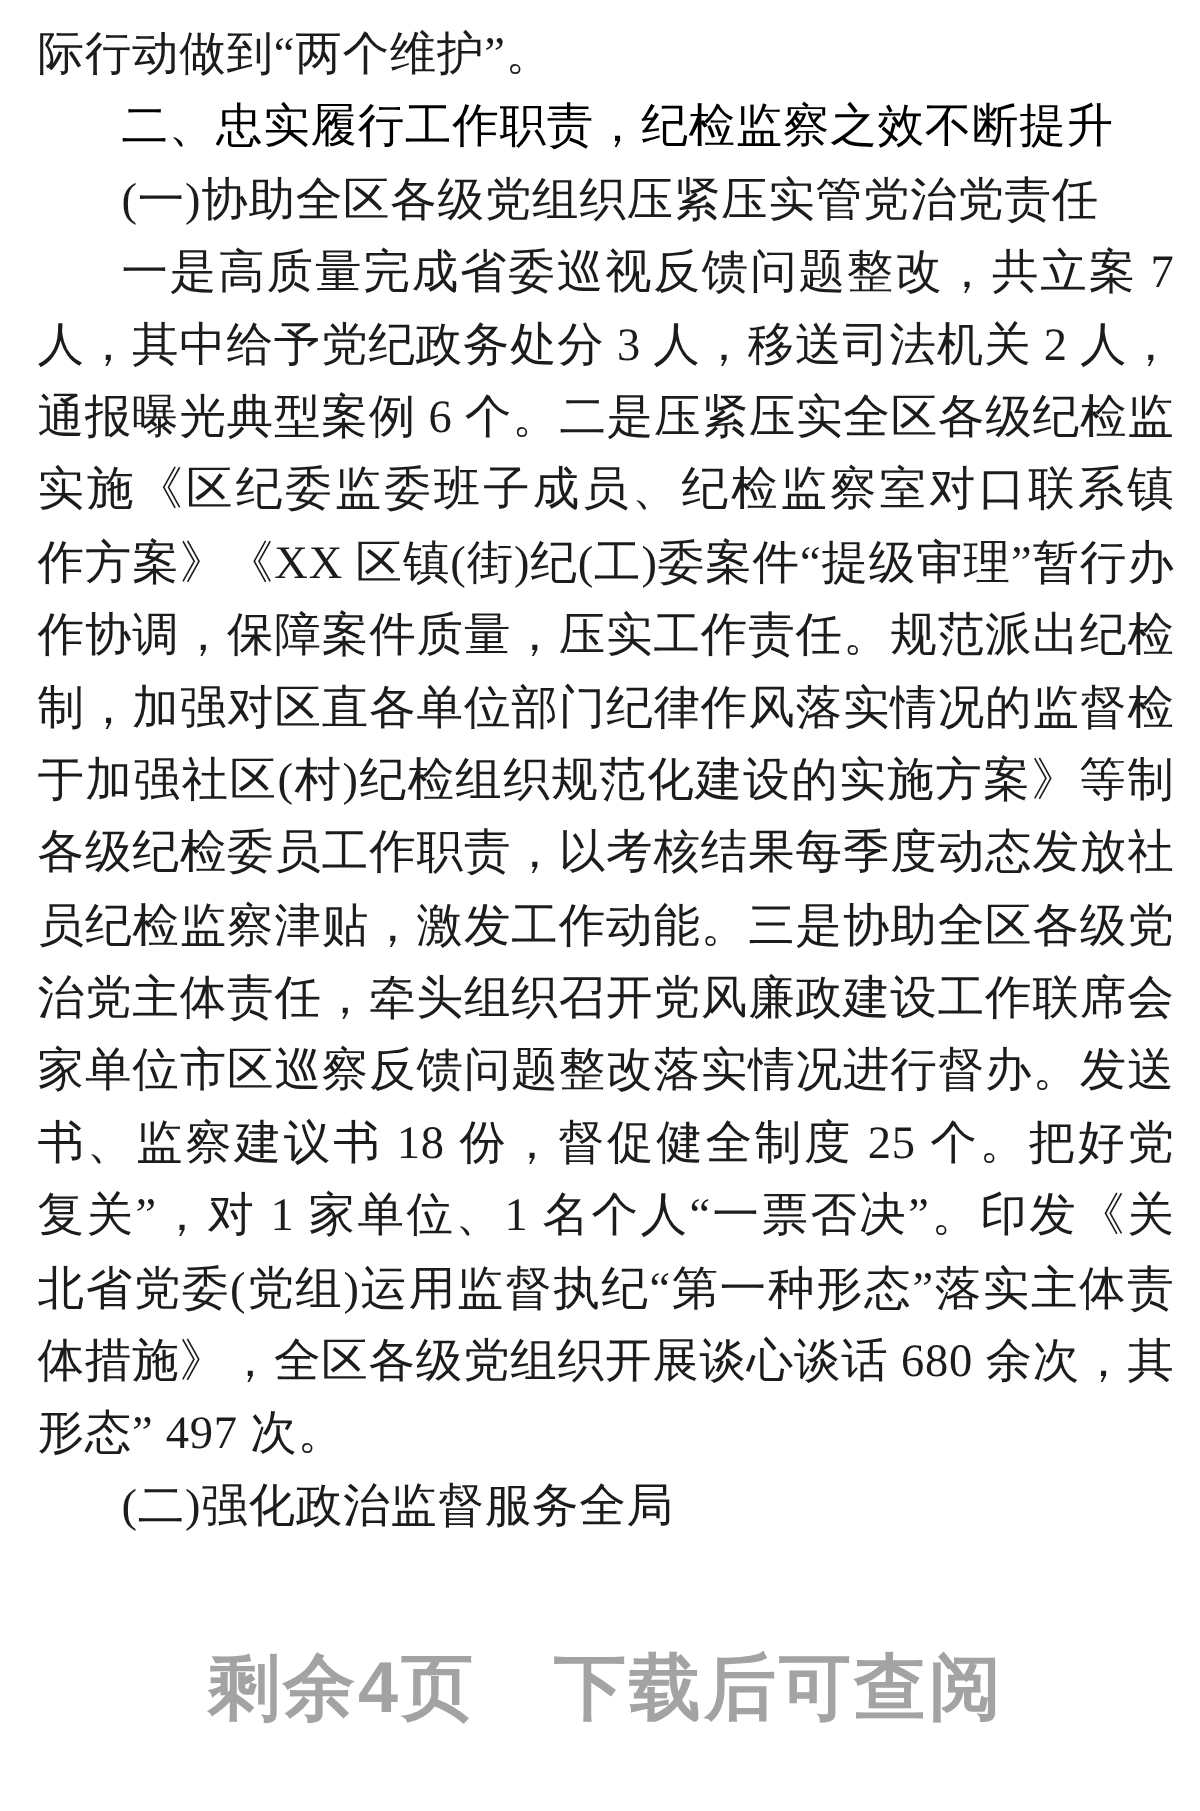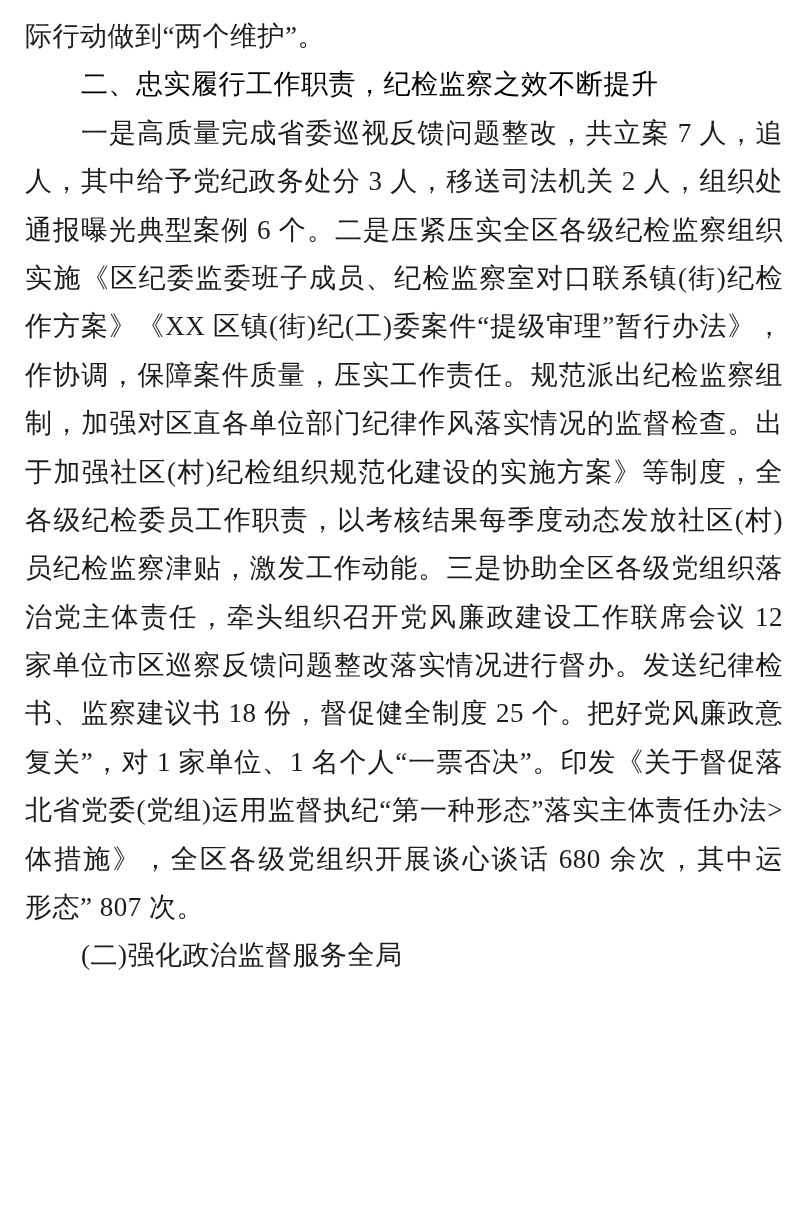--- a/index.html
+++ b/index.html
@@ -16,21 +16,21 @@
     padding: 12px 17px 0 25px;
     font-family: "Liberation Serif", serif;
     overflow: hidden;
   }
   .doc-body {
     width: 100%;
   }
   .line {
     height: 48.4px;
     line-height: 48.4px;
-    font-size: 27px;
+    font-size: 31px;
     letter-spacing: 0.5px;
     white-space: normal;
     overflow: hidden;
     text-align: left;
   }
   .line.justify {
     text-align: justify;
     text-align-last: justify;
   }
   .line.indent {
@@ -49,32 +49,37 @@
     font-family: "Liberation Sans", sans-serif;
   }
 </style>
 </head>
 <body>
 
 <div class="page">
   <div class="doc-body">
       <div class="line" style="color: rgb(28, 28, 28);">际行动做到“两个维护”。</div>
       <div class="line indent" style="color: #000000;">二、忠实履行工作职责，纪检监察之效不断提升</div>
+      <div class="line indent" style="color: rgb(28, 28, 28);">(一)协助全区各级党组织压紧压实管党治党责任</div>
       <div class="line justify indent" style="color: rgb(28, 28, 28);">一是高质量完成省委巡视反馈问题整改，共立案 7 人，追责问责 7</div>
       <div class="line justify" style="color: rgb(28, 28, 28);">人，其中给予党纪政务处分 3 人，移送司法机关 2 人，组织处理 2 人，</div>
       <div class="line justify" style="color: rgb(28, 28, 28);">通报曝光典型案例 6 个。二是压紧压实全区各级纪检监察组织责任，</div>
       <div class="line justify" style="color: rgb(28, 28, 28);">实施《区纪委监委班子成员、纪检监察室对口联系镇(街)纪检监察工</div>
       <div class="line justify" style="color: rgb(28, 28, 28);">作方案》《XX 区镇(街)纪(工)委案件“提级审理”暂行办法》，加强工</div>
       <div class="line justify" style="color: rgb(28, 28, 28);">作协调，保障案件质量，压实工作责任。规范派出纪检监察组运行机</div>
       <div class="line justify" style="color: rgb(28, 28, 28);">制，加强对区直各单位部门纪律作风落实情况的监督检查。出台《关</div>
       <div class="line justify" style="color: rgb(28, 28, 28);">于加强社区(村)纪检组织规范化建设的实施方案》等制度，全面规范</div>
       <div class="line justify" style="color: rgb(28, 28, 28);">各级纪检委员工作职责，以考核结果每季度动态发放社区(村)纪检委</div>
       <div class="line justify" style="color: rgb(28, 28, 28);">员纪检监察津贴，激发工作动能。三是协助全区各级党组织落实管党</div>
       <div class="line justify" style="color: rgb(28, 28, 28);">治党主体责任，牵头组织召开党风廉政建设工作联席会议 12 次，对 8</div>
       <div class="line justify" style="color: rgb(28, 28, 28);">家单位市区巡察反馈问题整改落实情况进行督办。发送纪律检查建议</div>
       <div class="line justify" style="color: rgb(28, 28, 28);">书、监察建议书 18 份，督促健全制度 25 个。把好党风廉政意见“回</div>
       <div class="line justify" style="color: rgb(28, 28, 28);">复关”，对 1 家单位、1 名个人“一票否决”。印发《关于督促落实&lt;湖</div>
       <div class="line justify" style="color: rgb(28, 28, 28);">北省党委(党组)运用监督执纪“第一种形态”落实主体责任办法&gt;的具</div>
       <div class="line justify" style="color: rgb(28, 28, 28);">体措施》，全区各级党组织开展谈心谈话 680 余次，其中运用“第一种</div>
-      <div class="line" style="color: rgb(28, 28, 28);">形态” 807 次。</div>
+      <div class="line" style="color: rgb(28, 28, 28);">形态” 497 次。</div>
       <div class="line indent" style="color: rgb(28, 28, 28); font-family: Liberation Serif, serif;">(二)强化政治监督服务全局</div>
     </div>
+  <div class="watermark" style="color: rgb(163, 163, 163);">
+    <span>剩余4页</span>
+    <span>下载后可查阅</span>
+  </div>
 </div>
 
 </body></html>

